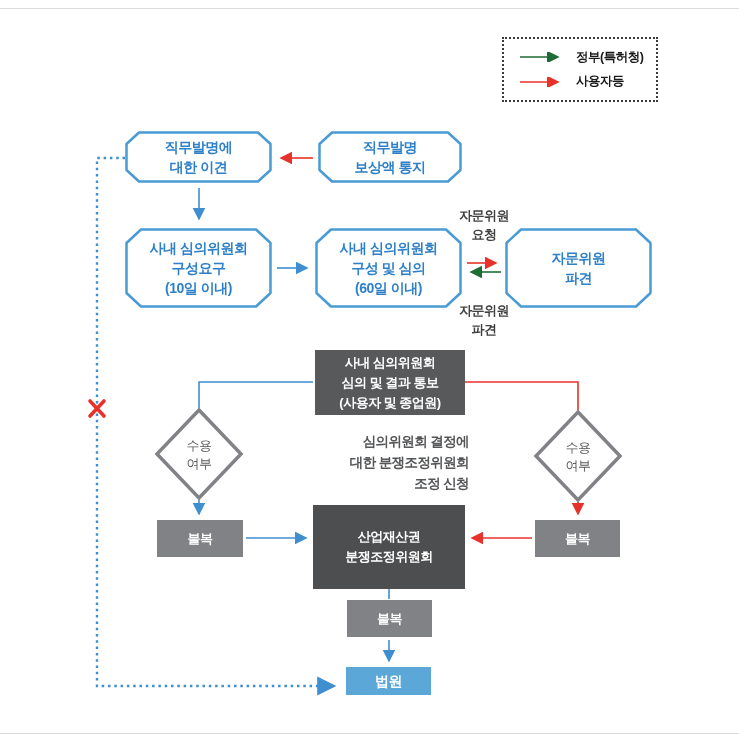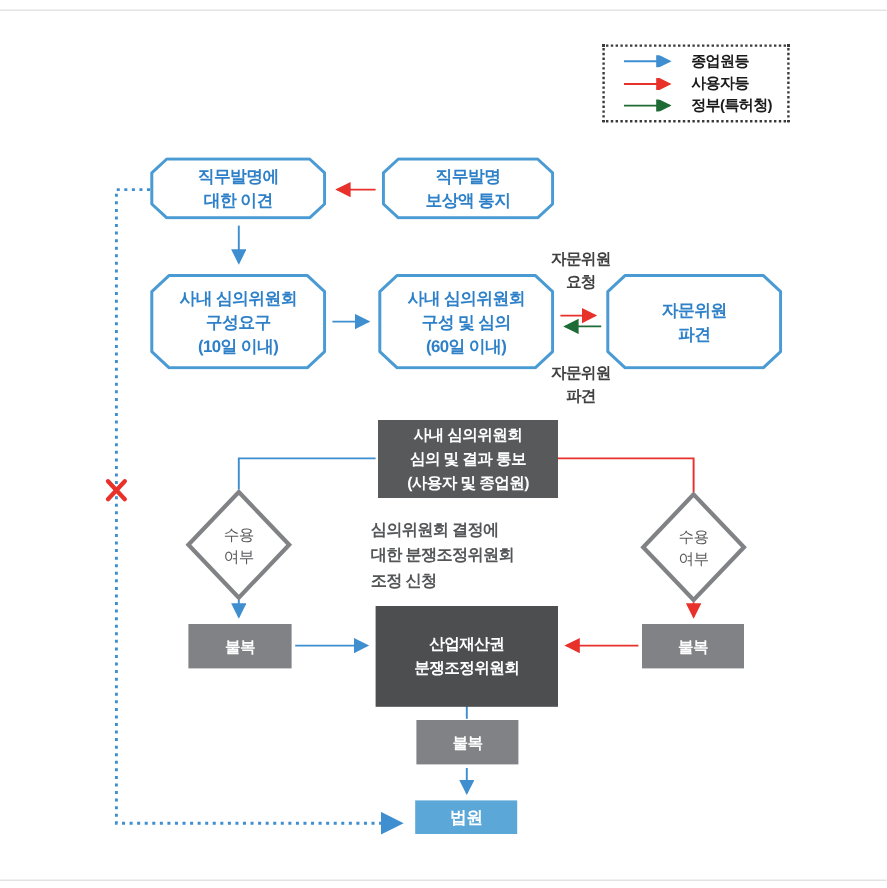--- a/index.html
+++ b/index.html
@@ -39,21 +39,21 @@
   .box.gray{background:var(--gray);}
   .box.lblue{background:var(--lightblue);font-size:14px;}
 
   
   .flabel{position:absolute;color:var(--label);font-weight:bold;font-size:13px;
     line-height:19px;letter-spacing:-0.6px;white-space:pre-line;}
   .flabel.center{text-align:center;}
   .diamond-text{position:absolute;color:var(--dark);font-weight:normal;font-size:13px;
     line-height:18px;text-align:center;white-space:pre-line;letter-spacing:-0.5px;}
   .mediation-note{position:absolute;color:#555658;font-weight:bold;font-size:13.5px;
-    line-height:21px;text-align:left;white-space:pre-line;letter-spacing:-0.6px;}
+    line-height:21px;text-align:right;white-space:pre-line;letter-spacing:-0.6px;}
 
   
   .s-blue{stroke:var(--blue);} .s-red{stroke:var(--red);} .s-green{stroke:var(--green);}
   .f-blue{fill:var(--blue);} .f-red{fill:var(--red);} .f-green{fill:var(--green);}
   .s-gray{stroke:var(--gray);}
 </style>
 </head>
 <body>
 
 <div class="canvas">
@@ -102,35 +102,29 @@
     <line x1="246" y1="538" x2="306" y2="538" class="s-blue" stroke-width="1.6" marker-end="url(#m-blue)"></line>
     <line x1="532" y1="538" x2="472" y2="538" class="s-red" stroke-width="1.6" marker-end="url(#m-red)"></line>
 
     <line x1="389" y1="572" x2="389" y2="599" class="s-blue" stroke-width="1.6"></line>
     <line x1="389" y1="640" x2="389" y2="661" class="s-blue" stroke-width="1.6" marker-end="url(#m-blue)"></line>
   </svg>
 
   <div class="legend">
     <div class="legend-row">
       <svg width="48" height="10" viewBox="0 0 48 10">
-        <line x1="2" y1="5" x2="40" y2="5" class="s-blue" stroke-width="1.6" marker-end="url(#m-blue)"></line>
+        <line x1="2" y1="5" x2="40" y2="5" class="s-green" stroke-width="1.6" marker-end="url(#m-green)"></line>
       </svg>
-      <span class="legend-label">종업원등</span>
+      <span class="legend-label">정부(특허청)</span>
     </div>
     <div class="legend-row">
       <svg width="48" height="10" viewBox="0 0 48 10">
         <line x1="2" y1="5" x2="40" y2="5" class="s-red" stroke-width="1.6" marker-end="url(#m-red)"></line>
       </svg>
       <span class="legend-label">사용자등</span>
-    </div>
-    <div class="legend-row">
-      <svg width="48" height="10" viewBox="0 0 48 10">
-        <line x1="2" y1="5" x2="40" y2="5" class="s-green" stroke-width="1.6" marker-end="url(#m-green)"></line>
-      </svg>
-      <span class="legend-label">정부(특허청)</span>
     </div>
   </div>
 
   <div class="node" style="left:125px;top:131px;width:147px;height:52px">
     <svg viewBox="0 0 147 52" preserveAspectRatio="none">
         <polygon class="oct-poly" points="14,1.5 133,1.5 145.5,13 145.5,39 133,50.5 14,50.5 1.5,39 1.5,13"></polygon>
       </svg>
     <div class="node-text">직무발명에
 대한 이견</div>
   </div>

